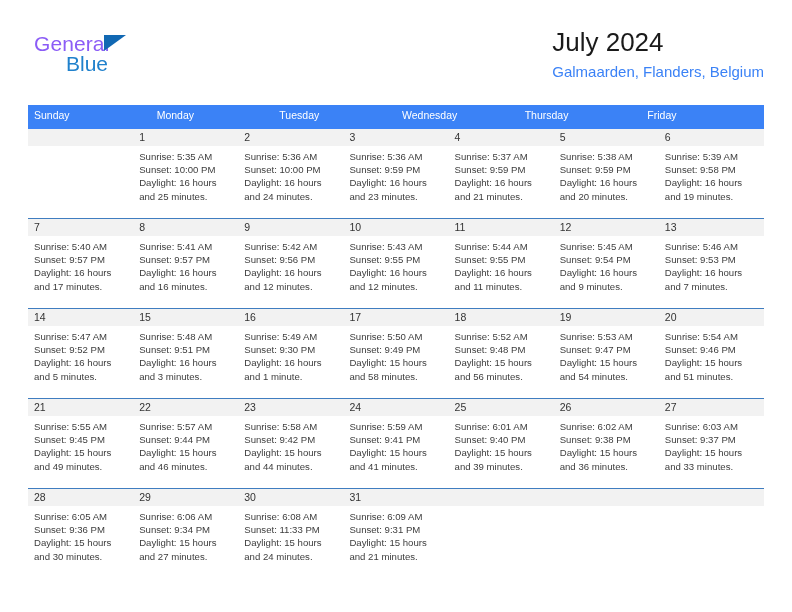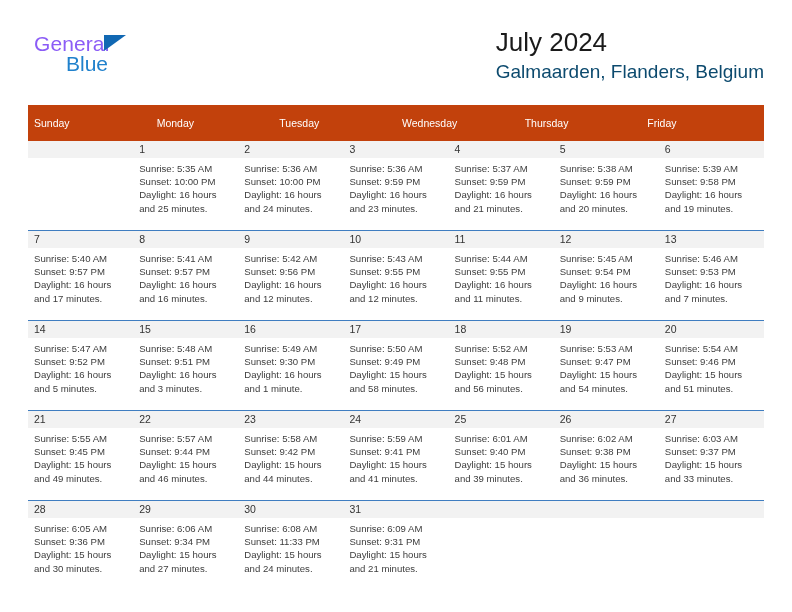--- a/index.html
+++ b/index.html
@@ -72,38 +72,37 @@
   }
   .cal-title {
     font-size: 26px;
     font-weight: normal;
     color: #1a1a1a;
     line-height: 32px;
     white-space: nowrap;
   }
   .cal-subtitle {
     margin-top: 5px;
-    font-size: 19px;
-    color: #0c4a6e;
+    font-size: 15px;
+    color: #3b82f6;
     line-height: 18px;
     white-space: nowrap;
   }
 
   
   .calendar {
     position: absolute;
     left: 28px;
     top: 105px;
     width: 736px;
   }
   .weekday-row {
     display: flex;
-    background: #c2410c;
-    height: 36px;
-    align-items: center;
+    background: #3b82f6;
+    height: 24px;
   }
   .weekday {
     flex: 1 1 0;
     color: #ffffff;
     font-size: 10.5px;
     line-height: 20px;
     padding-left: 6px;
     box-sizing: border-box;
     white-space: nowrap;
     overflow: hidden;

